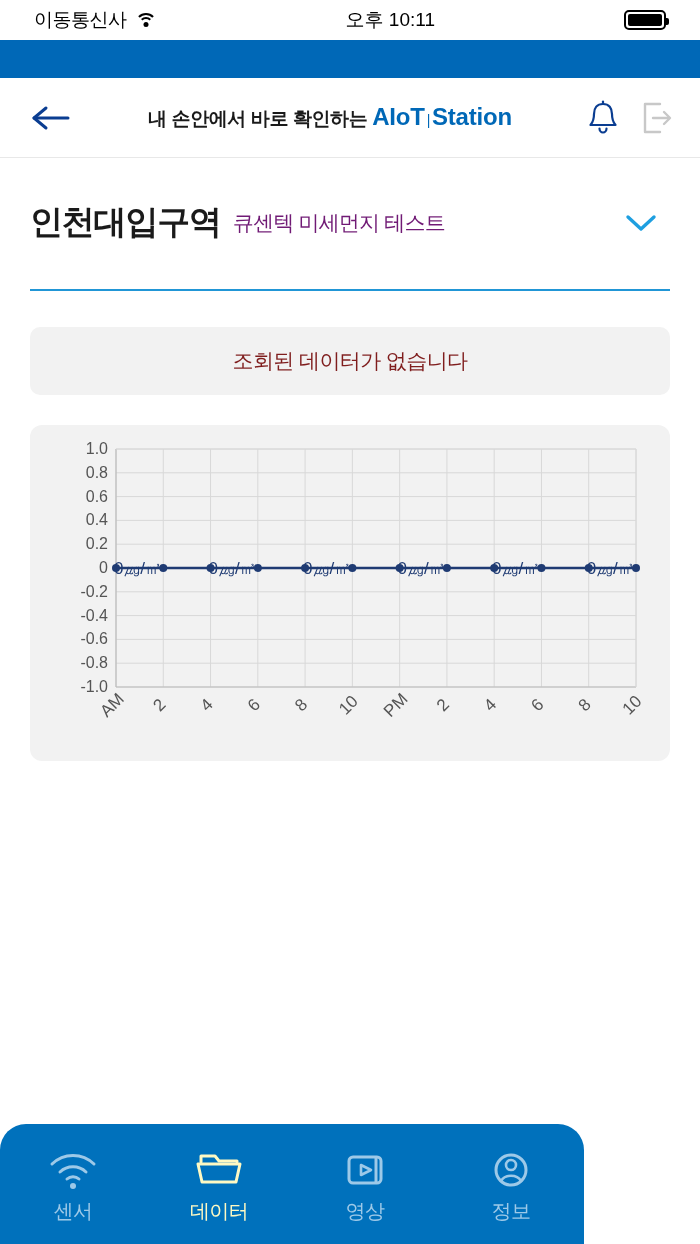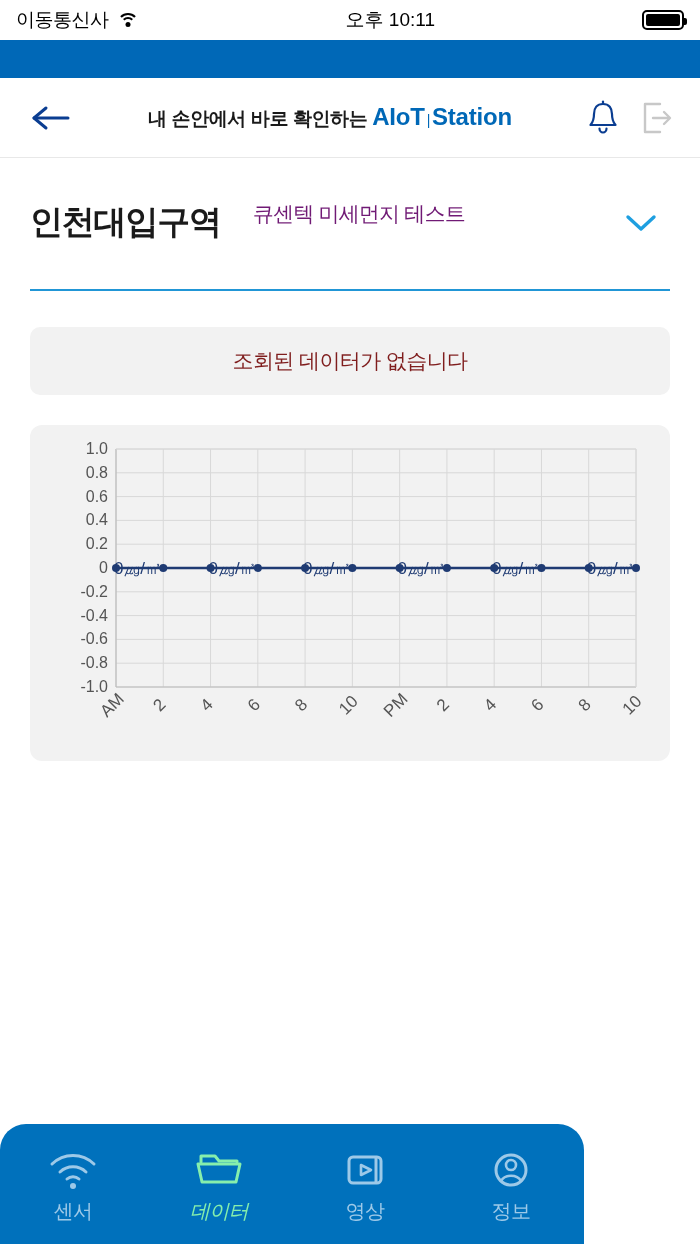--- a/index.html
+++ b/index.html
@@ -10,21 +10,21 @@
     background: #ffffff;
     overflow: hidden;
   }
 
   
   .status-bar {
     height: 40px;
     display: flex;
     align-items: center;
     justify-content: space-between;
-    padding: 0 16px;
+    padding: 0 34px;
     background: #ffffff;
     color: #000;
     font-size: 19px;
   }
   .status-left { display: flex; align-items: center; gap: 8px; }
   .status-carrier { font-size: 19px; letter-spacing: -0.5px; }
   .wifi-icon { width: 22px; height: 16px; position: relative; display: inline-block; }
   .wifi-icon i {
     position: absolute;
     left: 50%;
@@ -106,23 +106,23 @@
     font-size: 14px;
     padding: 0 2px;
   }
   .header-icons { display: flex; align-items: center; gap: 20px; }
   .bell-icon { width: 34px; height: 36px; display: block; cursor: pointer; }
   .logout-icon { width: 32px; height: 34px; display: block; cursor: pointer; }
 
   
   .location-row {
     display: flex;
-    align-items: flex-start;
+    align-items: center;
     padding: 42px 42px 0 30px;
-    gap: 32px;
+    gap: 12px;
   }
   .location-name {
     font-size: 33px;
     font-weight: bold;
     color: #1a1a1a;
     letter-spacing: -1.2px;
   }
   .device-name {
     font-size: 21px;
     color: #701a75;
@@ -184,21 +184,21 @@
   .nav-item {
     flex: 1;
     display: flex;
     flex-direction: column;
     align-items: center;
     justify-content: center;
     gap: 6px;
     cursor: pointer;
     color: #9dc9e8;
   }
-  .nav-item.active { color: #86efac; font-style: italic; }
+  .nav-item.active { color: #fef9c3; }
   .nav-label { font-size: 20px; letter-spacing: -0.6px; }
   .nav-icon { width: 54px; height: 48px; display: block; }
 </style>
 </head>
 <body>
 
 <div class="status-bar">
   <div class="status-left">
     <span class="status-carrier">이동통신사</span>
     <span class="wifi-icon">

